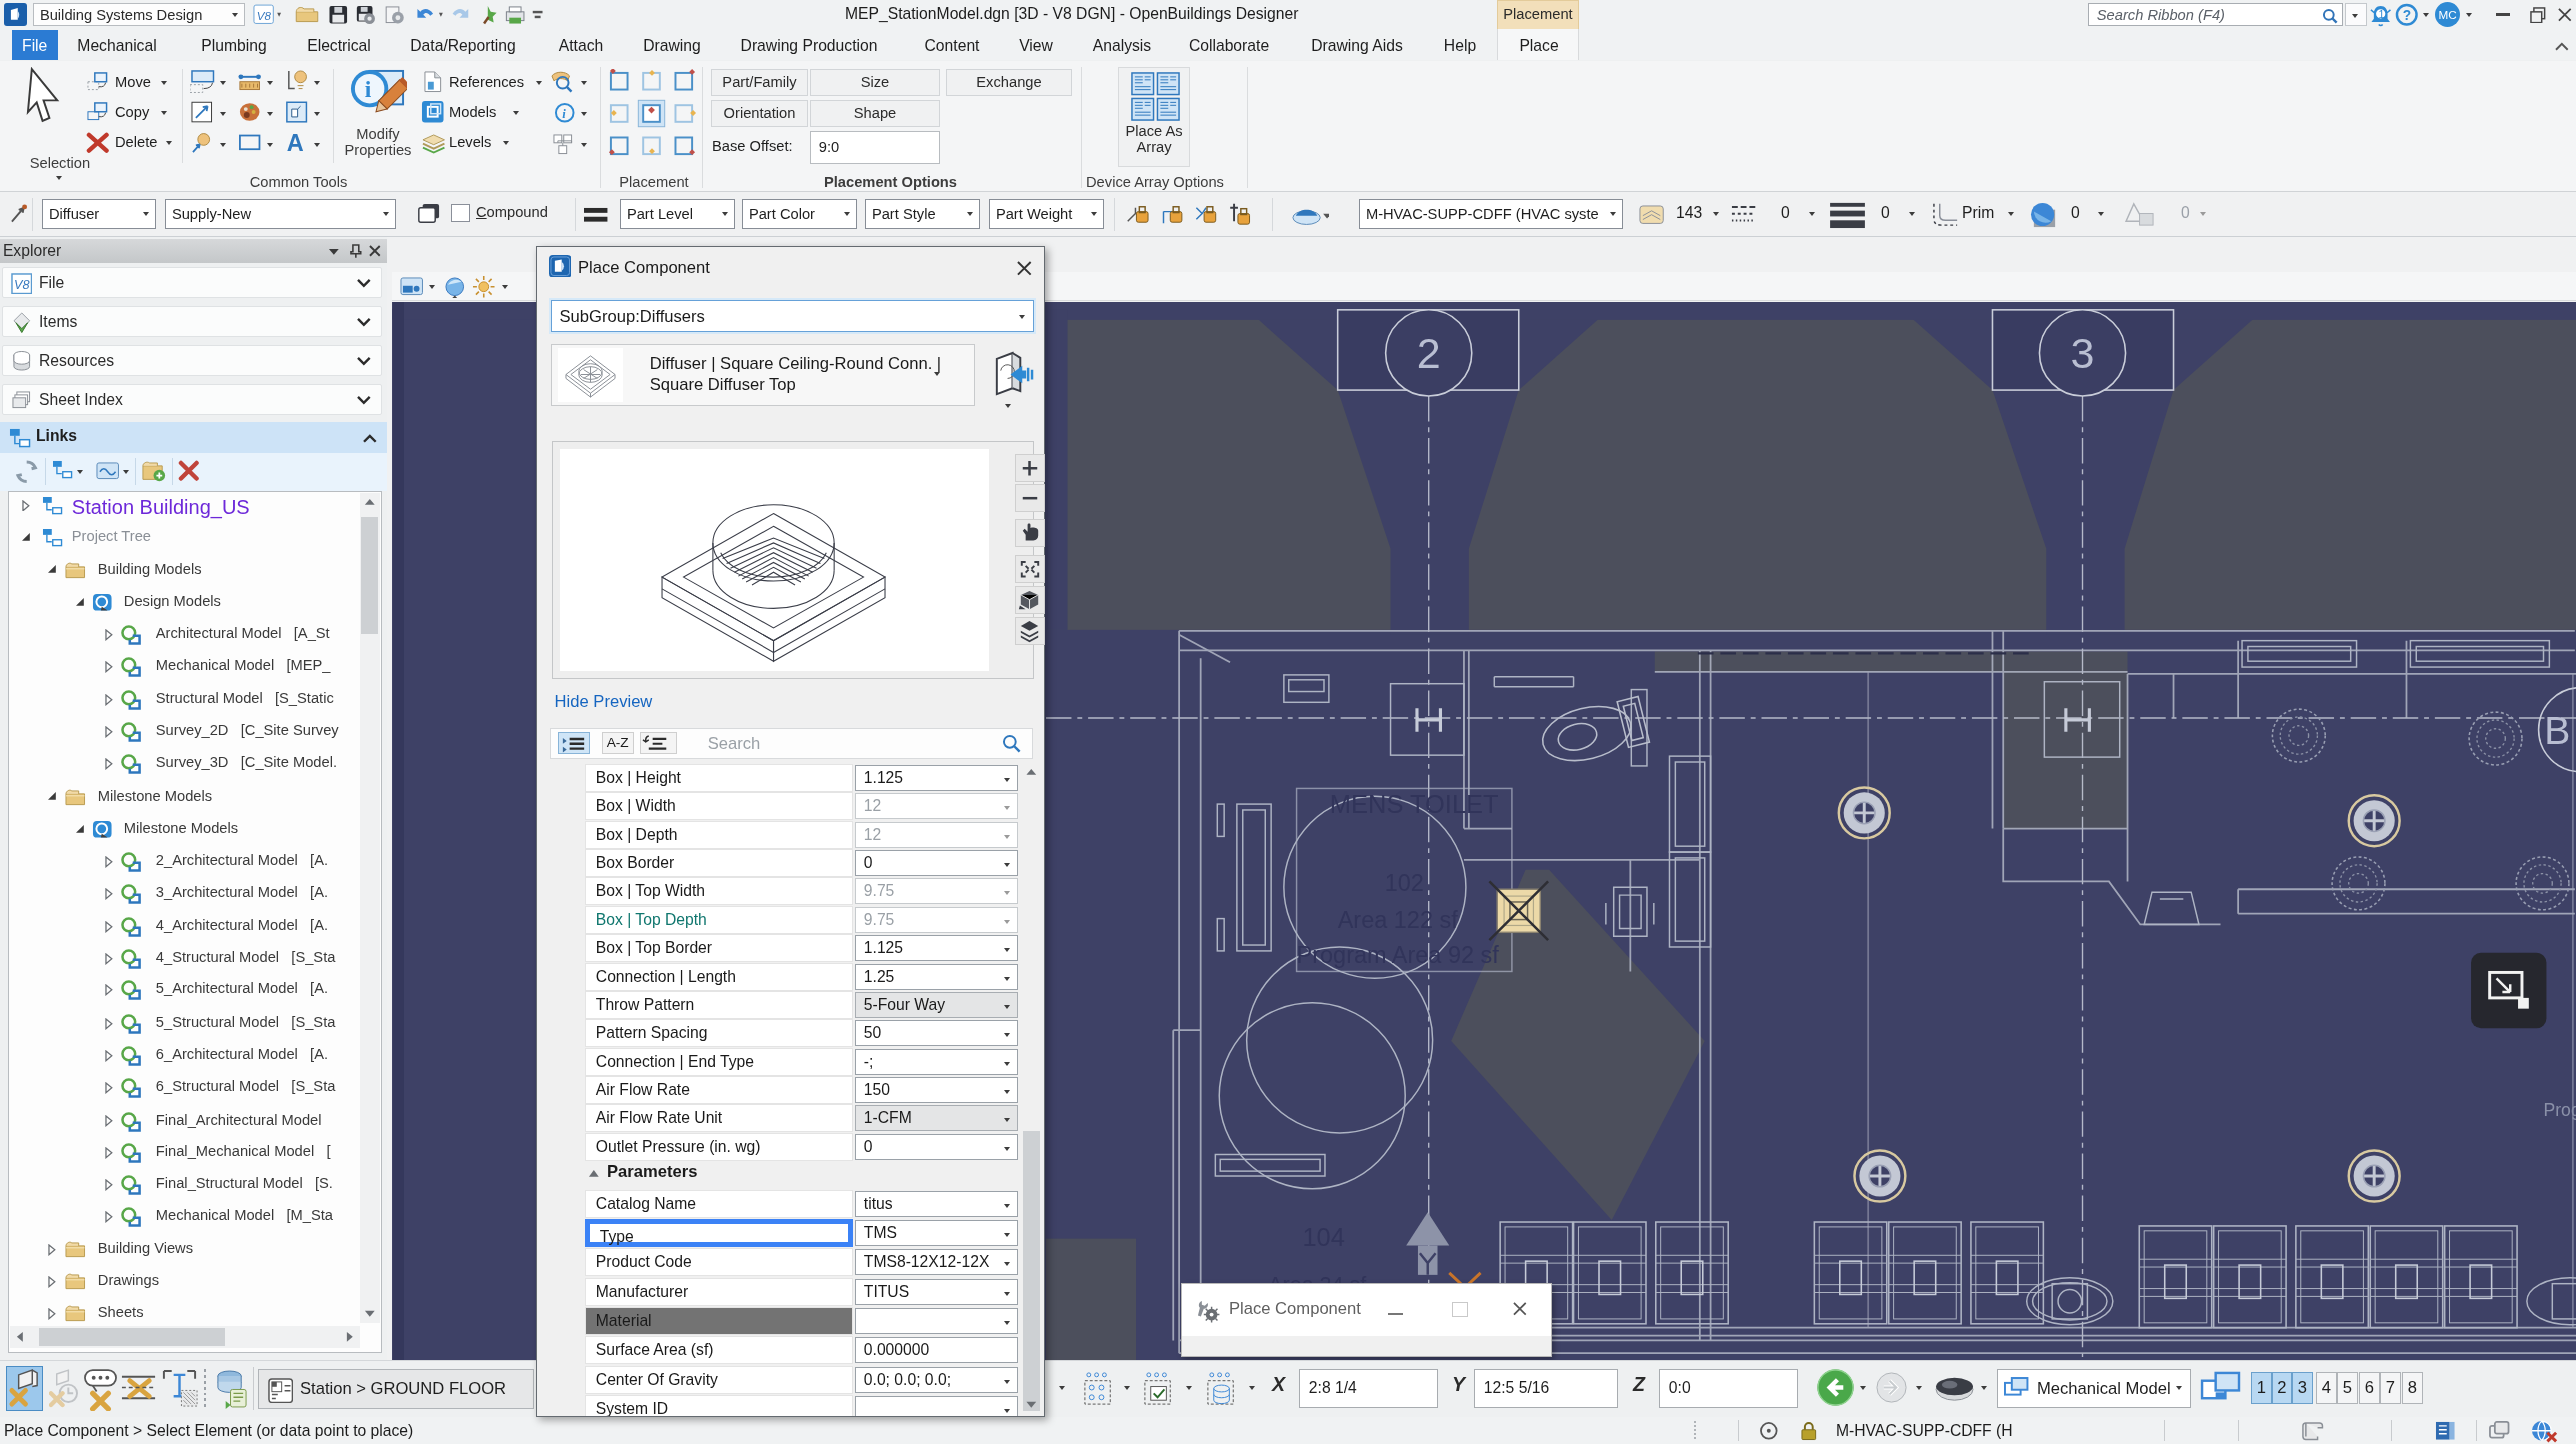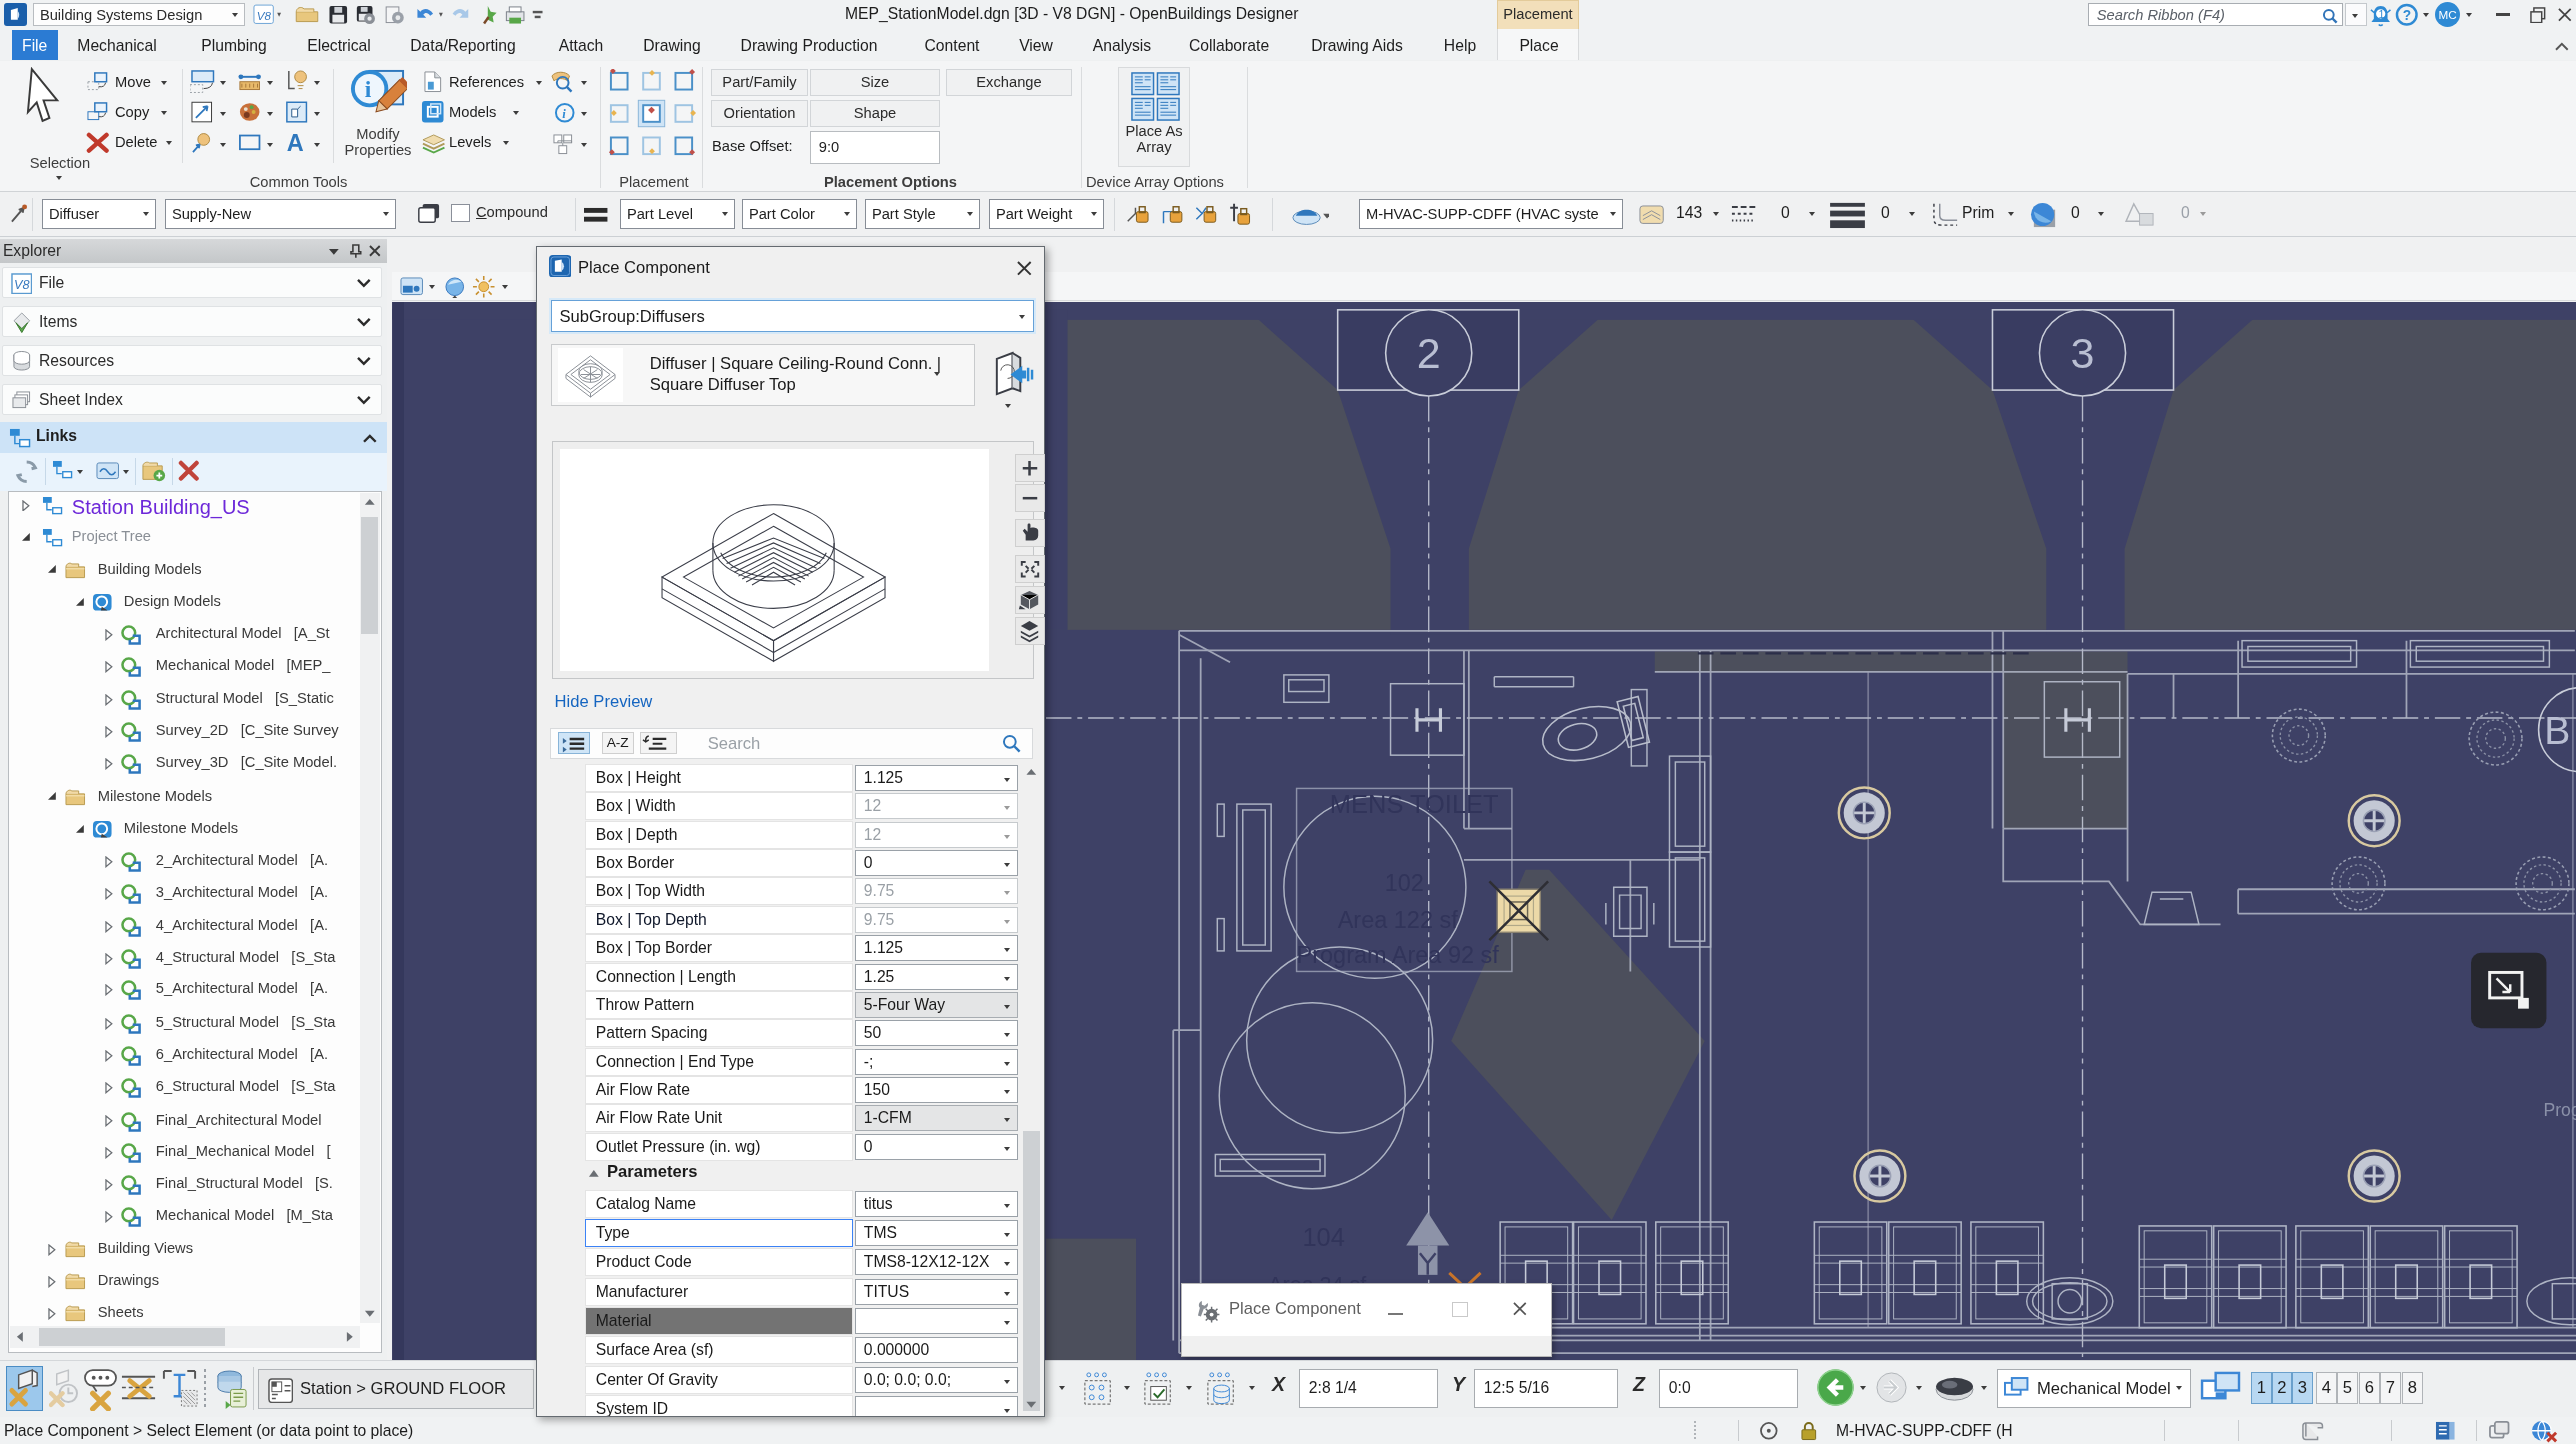--- a/index.html
+++ b/index.html
@@ -1352,21 +1352,21 @@
           <div class="abs" style="left:7.8px;top:2.9px;font-size:15.7px;color:#1a1a1a;white-space:nowrap;">0</div>
         </div>
   <div class="abs" style="left:48px;top:118px;width:268px;height:28px;background:#fff;border:1px solid #e4e4e4;box-sizing:border-box;">
           <div class="abs" style="left:9.8px;top:3.9px;font-size:15.7px;color:#1a1a1a;white-space:nowrap;">Box | Top Width</div>
         </div>
   <div class="abs" style="left:318px;top:119px;width:163px;height:26.4px;background:#fff;border:1px solid #c6cacd;box-sizing:border-box;">
           <span class="car carg" style="position:absolute;right:6.9px;top:11.7px;"></span>
           <div class="abs" style="left:7.8px;top:2.9px;font-size:15.7px;color:#9aa0a6;white-space:nowrap;">9.75</div>
         </div>
   <div class="abs" style="left:48px;top:147px;width:268px;height:28px;background:#fff;border:1px solid #e4e4e4;box-sizing:border-box;">
-          <div class="abs" style="left:9.8px;top:3.9px;font-size:15.7px;color:#0f172a;white-space:nowrap;">Box | Top Depth</div>
+          <div class="abs" style="left:9.8px;top:3.9px;font-size:15.7px;color:#0f766e;white-space:nowrap;">Box | Top Depth</div>
         </div>
   <div class="abs" style="left:318px;top:148px;width:163px;height:26.4px;background:#fff;border:1px solid #c6cacd;box-sizing:border-box;">
           <span class="car carg" style="position:absolute;right:6.9px;top:11.7px;"></span>
           <div class="abs" style="left:7.8px;top:2.9px;font-size:15.7px;color:#9aa0a6;white-space:nowrap;">9.75</div>
         </div>
   <div class="abs" style="left:48px;top:175px;width:268px;height:28px;background:#fff;border:1px solid #e4e4e4;box-sizing:border-box;">
           <div class="abs" style="left:9.8px;top:3.9px;font-size:15.7px;color:#1a1a1a;white-space:nowrap;">Box | Top Border</div>
         </div>
   <div class="abs" style="left:318px;top:176px;width:163px;height:26.4px;background:#fff;border:1px solid #9aa1a8;box-sizing:border-box;">
           <span class="car" style="position:absolute;right:6.9px;top:11.7px;"></span>
@@ -1425,21 +1425,21 @@
           <path d="M1 8 L6 1 L11 8 Z" fill="#6a6e73"></path>
         </svg>
   <div class="abs" style="left:70px;top:403px;font-size:16.6px;font-weight:bold;color:#1a1a1a;">Parameters</div>
   <div class="abs" style="left:48px;top:431px;width:268px;height:28px;background:#fff;border:1px solid #e4e4e4;box-sizing:border-box;">
           <div class="abs" style="left:9.8px;top:3.9px;font-size:15.7px;color:#1a1a1a;white-space:nowrap;">Catalog Name</div>
         </div>
   <div class="abs" style="left:318px;top:432px;width:163px;height:26.4px;background:#fff;border:1px solid #9aa1a8;box-sizing:border-box;">
           <span class="car" style="position:absolute;right:6.9px;top:11.7px;"></span>
           <div class="abs" style="left:7.8px;top:2.9px;font-size:15.7px;color:#1a1a1a;white-space:nowrap;">titus</div>
         </div>
-  <div class="abs" style="left:48px;top:460px;width:268px;height:28px;background:#fff;border:1px solid #3b82f6;box-sizing:border-box;">
+  <div class="abs" style="left:48px;top:460px;width:268px;height:28px;background:#fff;border:5px solid #3b82f6;box-sizing:border-box;">
           <div class="abs" style="left:9.8px;top:3.9px;font-size:15.7px;color:#1a1a1a;white-space:nowrap;">Type</div>
         </div>
   <div class="abs" style="left:318px;top:461px;width:163px;height:26.4px;background:#fff;border:1px solid #9aa1a8;box-sizing:border-box;">
           <span class="car" style="position:absolute;right:6.9px;top:11.7px;"></span>
           <div class="abs" style="left:7.8px;top:2.9px;font-size:15.7px;color:#1a1a1a;white-space:nowrap;">TMS</div>
         </div>
   <div class="abs" style="left:48px;top:489px;width:268px;height:28px;background:#fff;border:1px solid #e4e4e4;box-sizing:border-box;">
           <div class="abs" style="left:9.8px;top:3.9px;font-size:15.7px;color:#1a1a1a;white-space:nowrap;">Product Code</div>
         </div>
   <div class="abs" style="left:318px;top:490px;width:163px;height:26.4px;background:#fff;border:1px solid #9aa1a8;box-sizing:border-box;">

